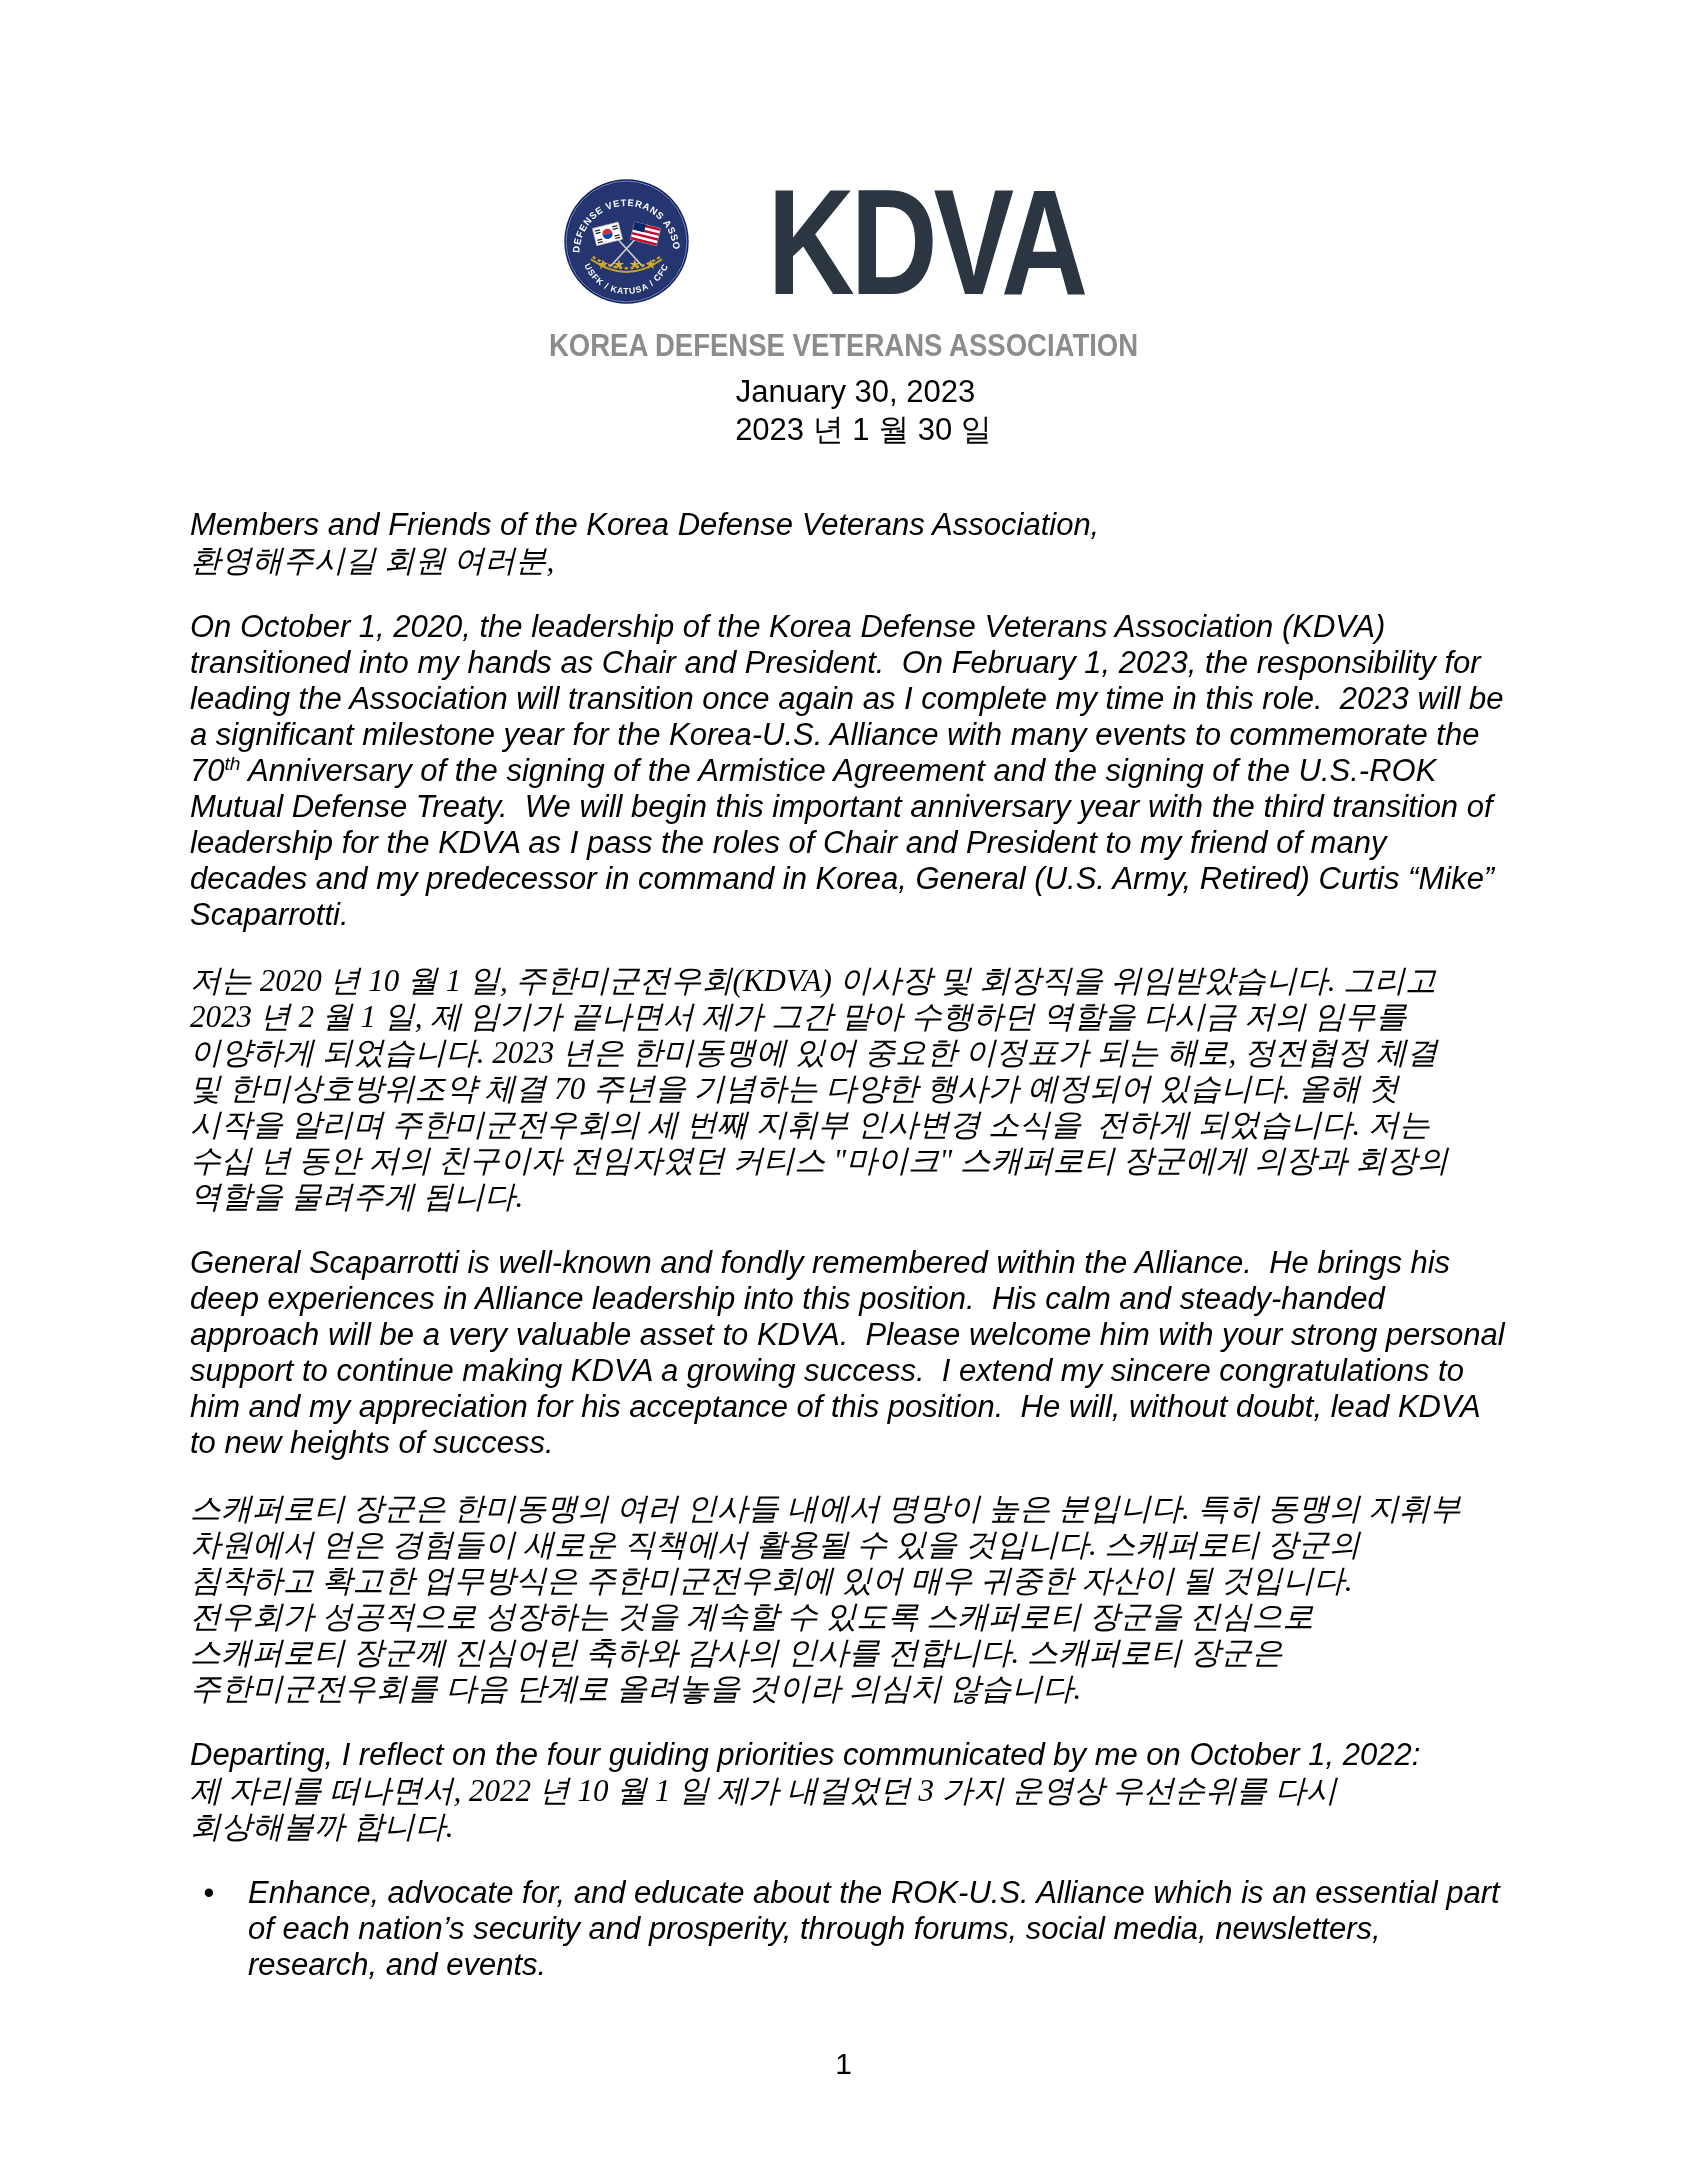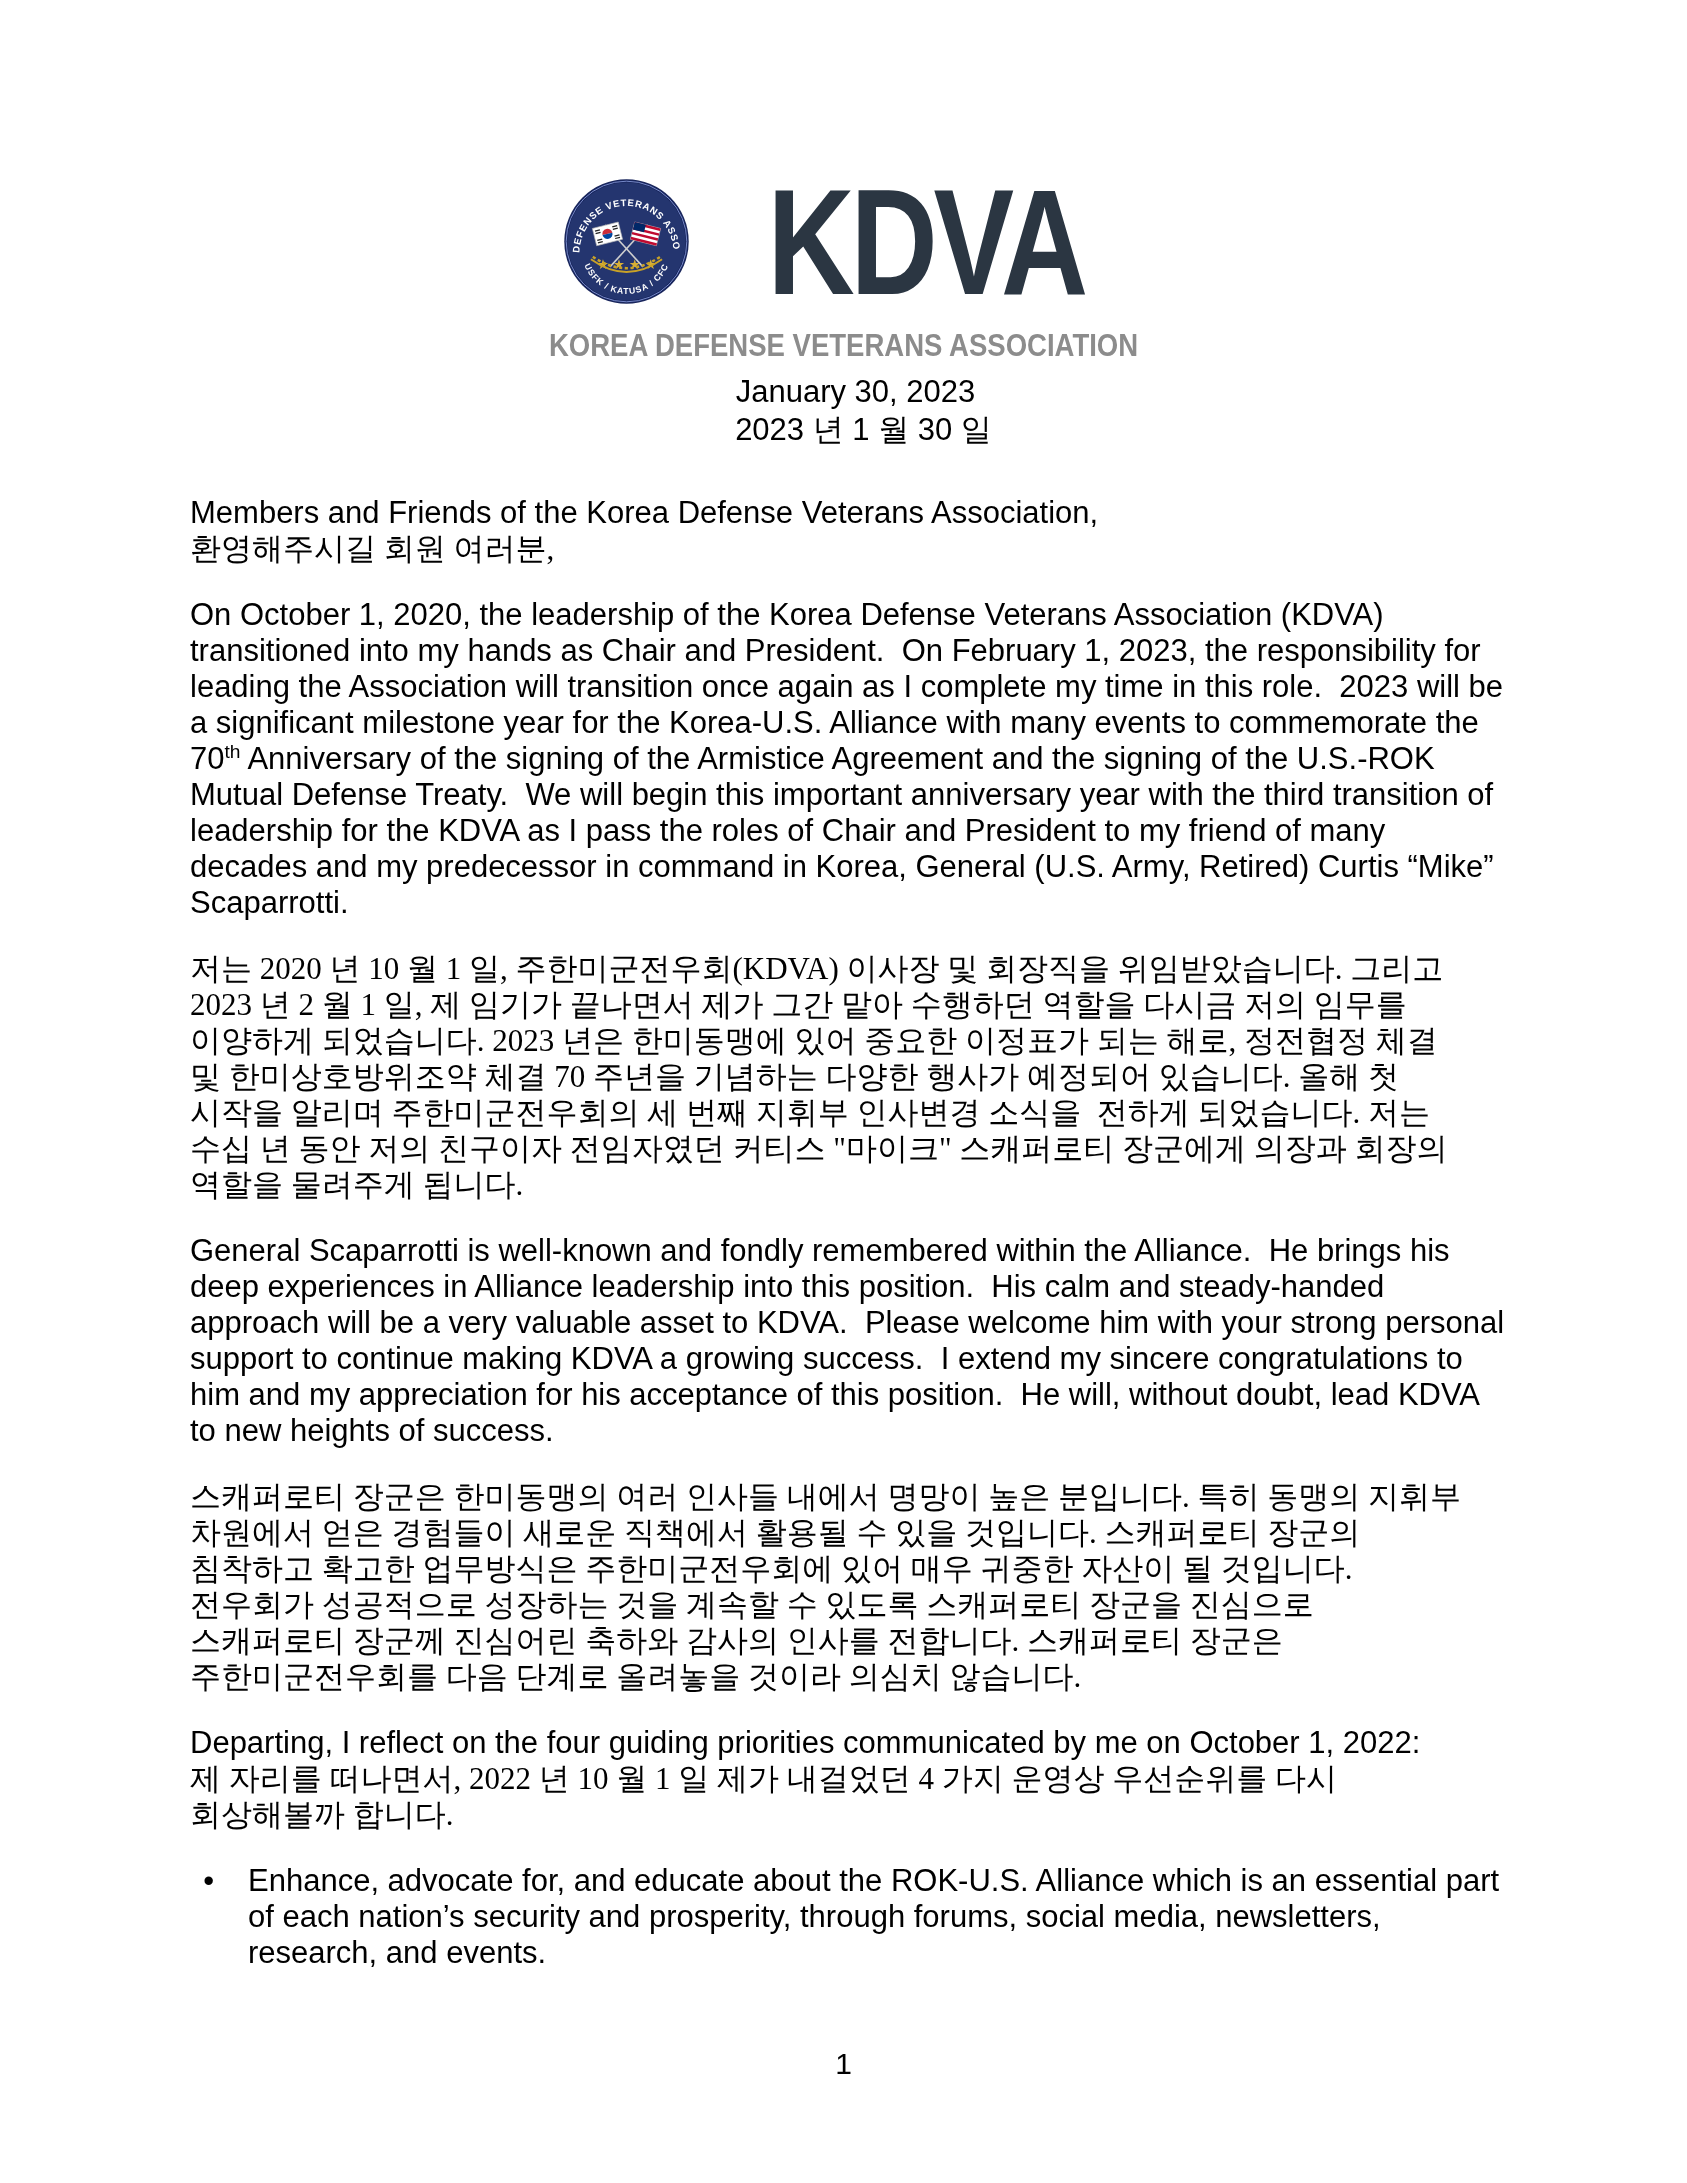--- a/index.html
+++ b/index.html
@@ -38,21 +38,21 @@
     transform-origin:center;
   }
   .date-line{position:absolute;left:12px;width:100%;text-align:center;font-size:31px;line-height:36px;}
   .date-en{top:374px;}
   .date-ko{top:412px;margin-left:8px;}
   
   .letter{
     position:absolute; left:190px; top:491px; width:1320px;
     font-size:31px;
   }
-  .para{margin:4px 0 30px 0;}
+  .para{margin:16px 0 30px 0;font-style:italic;}
   .line{line-height:36px;white-space:pre;}
   .lang-ko{font-family:"Liberation Serif", serif;}
   sup{font-size:0.62em;line-height:0;vertical-align:super;}
   .para.bullet{display:flex;}
   .bullet-marker{flex:0 0 58px;padding-left:13.2px;box-sizing:border-box;line-height:36px;}
   .bullet-lines{flex:1;}
   .page-number{position:absolute;top:2047px;left:0;width:100%;text-align:center;font-size:30px;}
 </style>
 </head>
 <body>
@@ -163,21 +163,21 @@
       <div class="para">
         <div class="line lang-ko">스캐퍼로티 장군은 한미동맹의 여러 인사들 내에서 명망이 높은 분입니다. 특히 동맹의 지휘부</div>
         <div class="line lang-ko">차원에서 얻은 경험들이 새로운 직책에서 활용될 수 있을 것입니다. 스캐퍼로티 장군의</div>
         <div class="line lang-ko">침착하고 확고한 업무방식은 주한미군전우회에 있어 매우 귀중한 자산이 될 것입니다.</div>
         <div class="line lang-ko">전우회가 성공적으로 성장하는 것을 계속할 수 있도록 스캐퍼로티 장군을 진심으로</div>
         <div class="line lang-ko">스캐퍼로티 장군께 진심어린 축하와 감사의 인사를 전합니다. 스캐퍼로티 장군은</div>
         <div class="line lang-ko">주한미군전우회를 다음 단계로 올려놓을 것이라 의심치 않습니다.</div>
       </div>
       <div class="para">
         <div class="line lang-en">Departing, I reflect on the four guiding priorities communicated by me on October 1, 2022:</div>
-        <div class="line lang-ko">제 자리를 떠나면서, 2022 년 10 월 1 일 제가 내걸었던 4 가지 운영상 우선순위를 다시</div>
+        <div class="line lang-ko">제 자리를 떠나면서, 2022 년 10 월 1 일 제가 내걸었던 3 가지 운영상 우선순위를 다시</div>
         <div class="line lang-ko">회상해볼까 합니다.</div>
       </div>
       <div class="para bullet">
         <span class="bullet-marker">•</span>
         <div class="bullet-lines">
           <div class="line lang-en">Enhance, advocate for, and educate about the ROK-U.S. Alliance which is an essential part</div>
           <div class="line lang-en">of each nation’s security and prosperity, through forums, social media, newsletters,</div>
           <div class="line lang-en">research, and events.</div>
         </div>
       </div>

